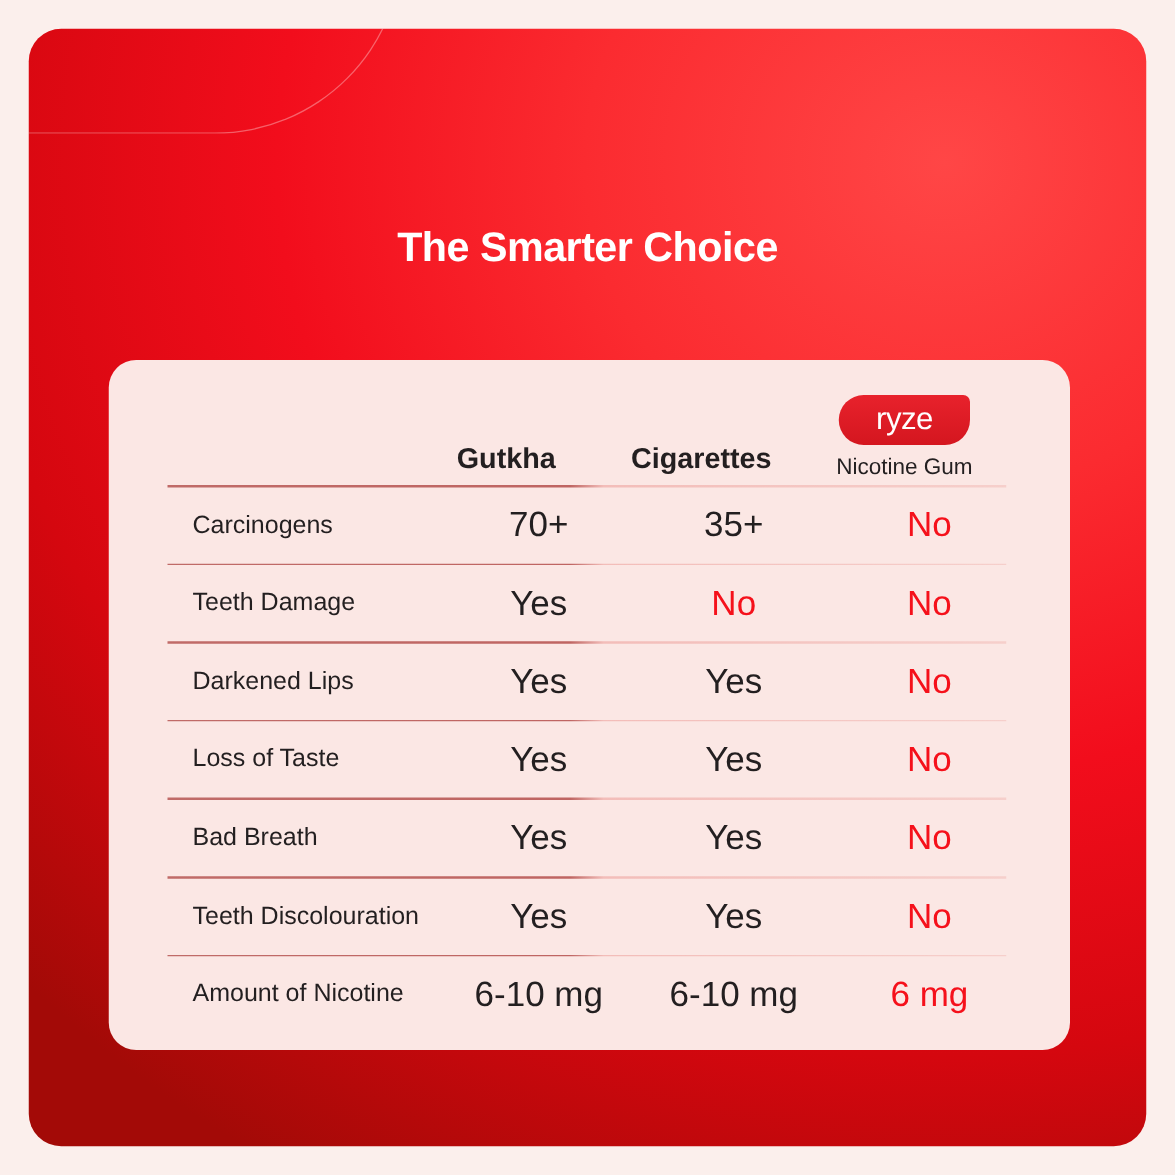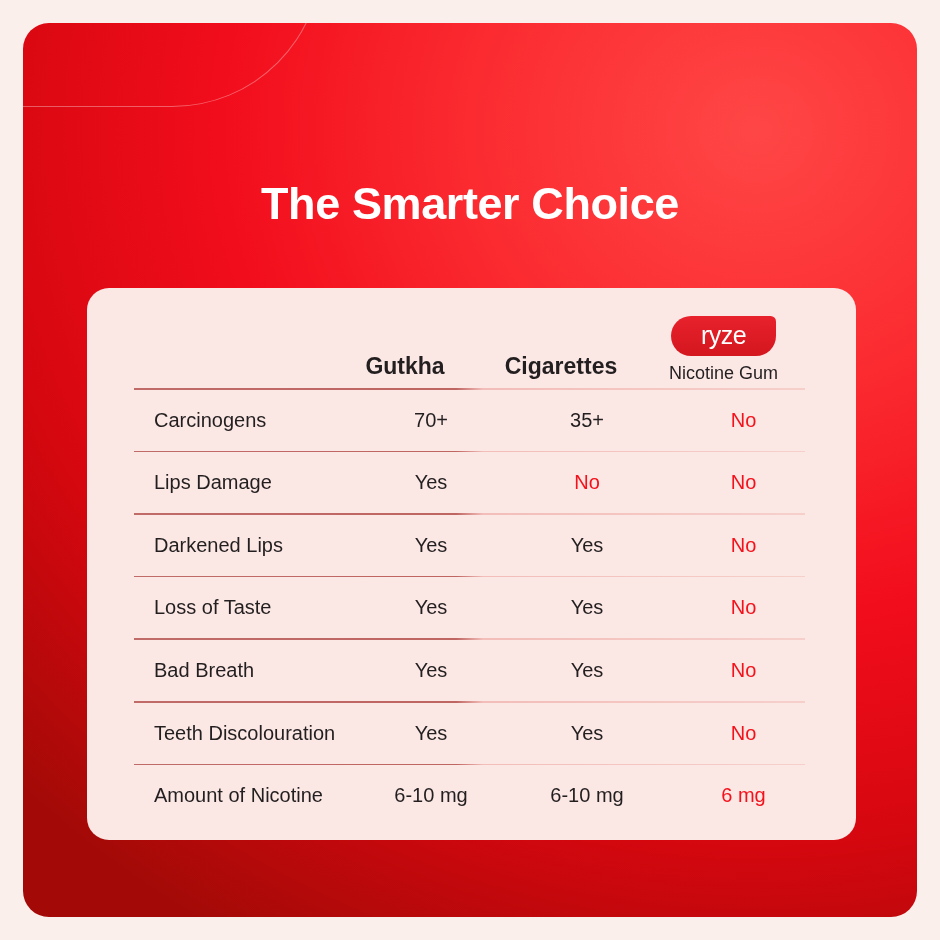--- a/index.html
+++ b/index.html
@@ -41,21 +41,21 @@
     pointer-events: none;
   }
 
   .poster-title {
     position: absolute;
     left: 0;
     right: 0;
     top: 158px;
     text-align: center;
     color: #FFFFFF;
-    font-size: 45px;
+    font-size: 33px;
     font-weight: bold;
     letter-spacing: -0.4px;
     line-height: 1;
   }
 
   
   .panel {
     position: absolute;
     left: 64px;        
     top: 265px;        
@@ -92,21 +92,21 @@
     width: 196px;
     flex: 0 0 196px;
     font-size: 20px;
     color: #231F20;
     text-align: left;
     white-space: nowrap;
   }
   .cell-val {
     flex: 0 0 150px;
     text-align: center;
-    font-size: 20px;
+    font-size: 28px;
     color: #231F20;
     white-space: nowrap;
   }
   .cell-val.c1 { flex: 0 0 162px; }
   .cell-val.c2 { flex: 0 0 150px; }
   .cell-val.c3 { flex: 0 0 163px; color: #F5111B; }
 
   .row.header .cell-val {
     font-size: 23px;
     font-weight: bold;
@@ -192,21 +192,21 @@
 
       <div class="row body">
         <div class="cell-label">Carcinogens</div>
         <div class="cell-val c1">70+</div>
         <div class="cell-val c2">35+</div>
         <div class="cell-val c3">No</div>
       </div>
       <div class="divider"></div>
 
       <div class="row body">
-        <div class="cell-label">Lips Damage</div>
+        <div class="cell-label">Teeth Damage</div>
         <div class="cell-val c1">Yes</div>
         <div class="cell-val c2" style="color:#F5111B;">No</div>
         <div class="cell-val c3">No</div>
       </div>
       <div class="divider"></div>
 
       <div class="row body">
         <div class="cell-label">Darkened Lips</div>
         <div class="cell-val c1">Yes</div>
         <div class="cell-val c2">Yes</div>

